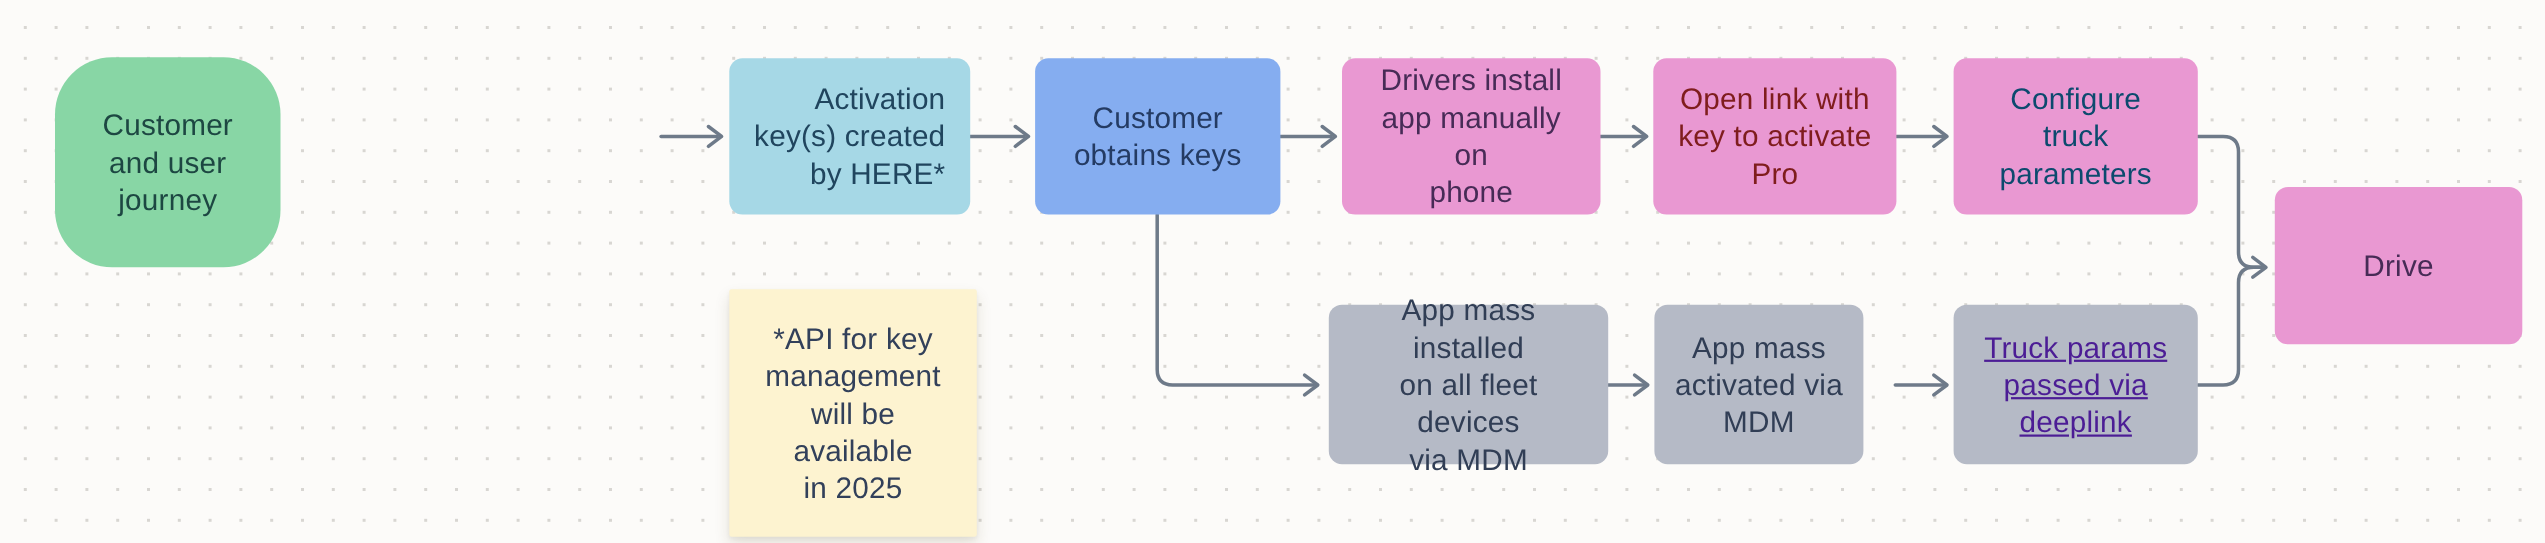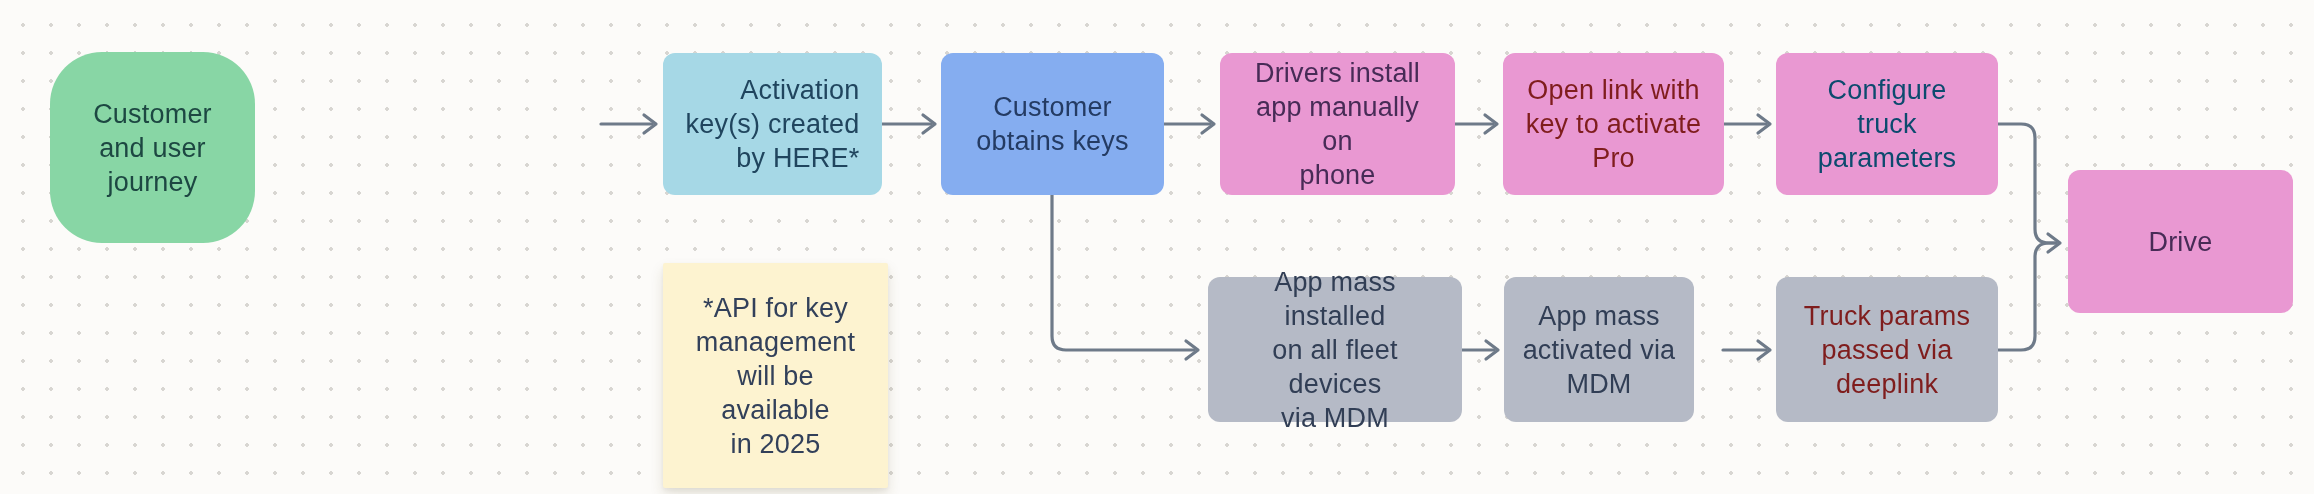--- a/index.html
+++ b/index.html
@@ -151,21 +151,21 @@
 on all fleet devices
 via MDM</span>
   </div>
 
   <div class="node p-gray2" style="background: rgb(181, 186, 198); color: rgb(49, 62, 85);">
     <span class="label">App mass
 activated via
 MDM</span>
   </div>
 
-  <div class="node p-gray3" style="background: rgb(181, 186, 198); color: #7f1d1d;">
+  <div class="node p-gray3" style="background: rgb(181, 186, 198); color: #4c1d95; text-decoration: underline;">
     <span class="label">Truck params
 passed via
 deeplink</span>
   </div>
 
   <div class="node shape-sticky p-sticky" style="background: rgb(253, 243, 208); color: rgb(50, 64, 90);">
     <span class="label">*API for key
 management
 will be available
 in 2025</span>

